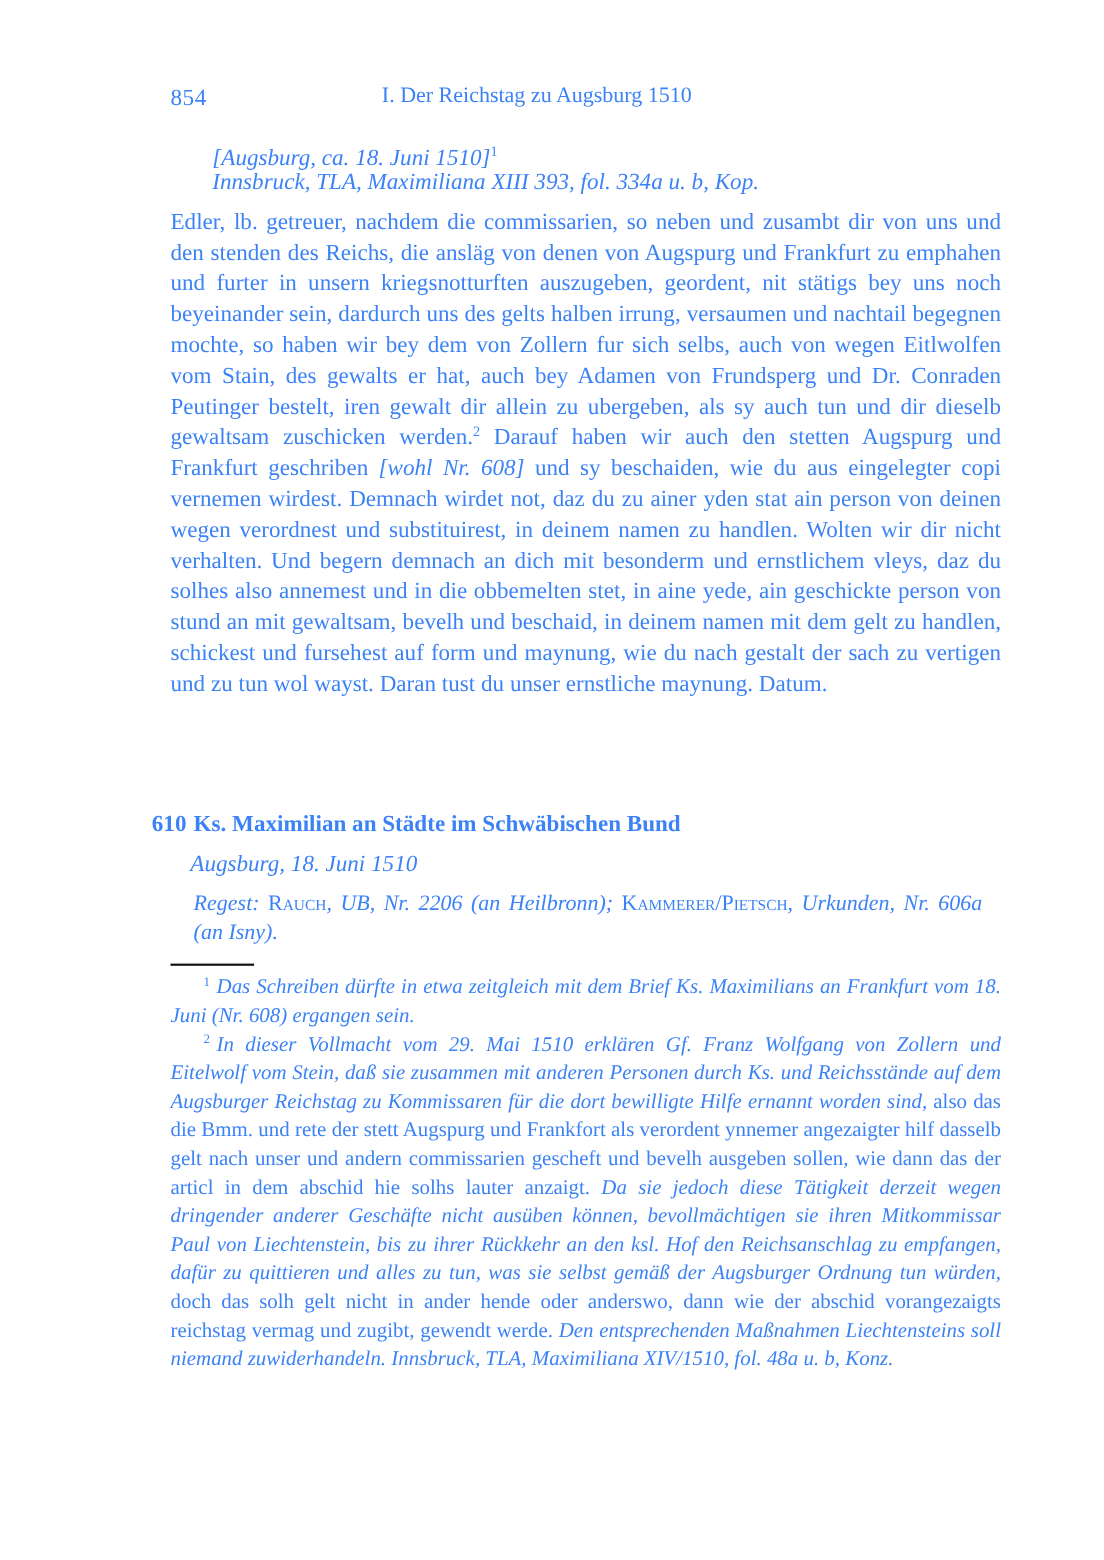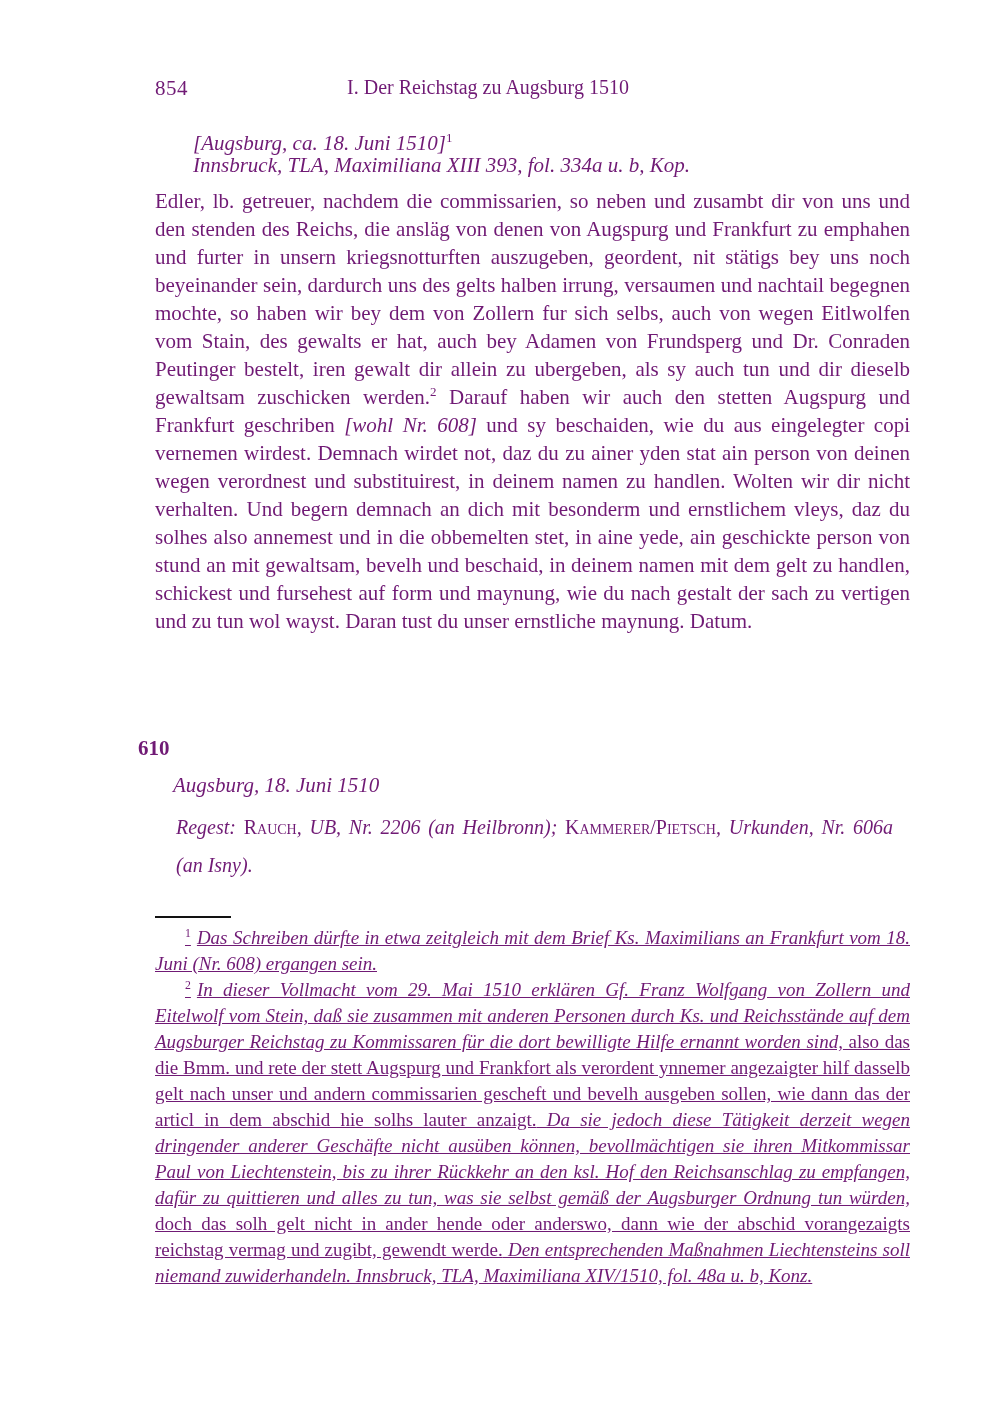--- a/index.html
+++ b/index.html
@@ -1,42 +1,42 @@
 <!DOCTYPE html>
 <html><head>
 <meta charset="utf-8">
 <style>
   html,body{margin:0;padding:0;background:#e8e8e8;}
   .page{
     position:relative;width:1004px;height:1418px;background:#ffffff;
-    font-family:"Liberation Serif","DejaVu Serif",serif;color:#701a75;
+    font-family:"Liberation Serif","DejaVu Serif",serif;color:#3b82f6;
     overflow:hidden;margin:0 auto;
   }
   .running-head{position:absolute;top:76px;left:0;width:1004px;height:28px;}
   .page-number{position:absolute;left:155px;top:0;font-size:21px;letter-spacing:.5px;}
   .running-title{position:absolute;left:0;width:976px;text-align:center;font-size:20px;}
   .dateline-609{position:absolute;top:120px;left:193px;font-size:21px;font-style:italic;margin-top:11px;}
   .source-609{position:absolute;top:153px;left:193px;font-size:21px;font-style:italic;text-align:center;}
   .body-609{
     position:absolute;top:187px;left:155px;width:755px;
     font-size:21px;line-height:28px;text-align:justify;
   }
   .body-609 .it{font-style:italic;}
   sup.fnref{font-size:0.62em;vertical-align:super;line-height:0;font-style:normal;}
   .entry-610{position:absolute;top:735px;left:138px;width:755px;}
   .entry-610 .head{display:flex;font-weight:bold;font-size:21px;line-height:26px;}
   .entry-610 .num{flex:0 0 38px;}
   .entry-610 .dateline{margin:12px 0 0 35px;font-size:21px;font-style:italic;}
   .entry-610 .regest{
-    margin:10px 0 0 38px;font-size:20px;line-height:38px;text-align:justify;
+    margin:10px 0 0 38px;font-size:20px;line-height:27px;text-align:justify;
   }
   .sc{font-variant:small-caps;font-style:normal;}
   .it{font-style:italic;}
   .rm{font-style:normal;}
-  .footnotes{position:absolute;top:916px;left:155px;width:755px;font-size:19px;line-height:26px;text-decoration:underline;}
+  .footnotes{position:absolute;top:876px;left:155px;width:755px;font-size:19px;line-height:26px;}
   .fn-rule{width:76px;height:0;border-top:2px solid #121212;margin:0 0 7px 0;}
   p.fn{margin:0;text-indent:30px;text-align:justify;}
   p.fn .marker{font-size:0.62em;vertical-align:super;line-height:0;font-style:normal;padding-right:6px;}
 </style>
 </head>
 <body>
 
 <div class="page">
 
   <div class="running-head">
@@ -46,20 +46,21 @@
 
   <div class="dateline-609"><span>[Augsburg, ca. 18. Juni 1510]</span><sup class="fnref">1</sup></div>
 
   <div class="source-609">Innsbruck, TLA, Maximiliana XIII 393, fol. 334a u. b, Kop.</div>
 
   <div class="body-609"><span>Edler, lb. getreuer, nachdem die commissarien, so neben und zusambt dir von uns und den stenden des Reichs, die ansläg von denen von Augspurg und Frankfurt zu emphahen und furter in unsern kriegsnotturften auszugeben, geordent, nit stätigs bey uns noch beyeinander sein, dardurch uns des gelts halben irrung, versaumen und nachtail begegnen mochte, so haben wir bey dem von Zollern fur sich selbs, auch von wegen Eitlwolfen vom Stain, des gewalts er hat, auch bey Adamen von Frundsperg und Dr. Conraden Peutinger bestelt, iren gewalt dir allein zu ubergeben, als sy auch tun und dir dieselb gewaltsam zuschicken werden.</span><sup class="fnref">2</sup><span> Darauf haben wir auch den stetten Augspurg und Frankfurt geschriben </span><span class="it">[wohl Nr. 608]</span><span> und sy beschaiden, wie du aus eingelegter copi vernemen wirdest. Demnach wirdet not, daz du zu ainer yden stat ain person von deinen wegen verordnest und substituirest, in deinem namen zu handlen. Wolten wir dir nicht verhalten. Und begern demnach an dich mit besonderm und ernstlichem vleys, daz du solhes also annemest und in die obbemelten stet, in aine yede, ain geschickte person von stund an mit gewaltsam, bevelh und beschaid, in deinem namen mit dem gelt zu handlen, schickest und fursehest auf form und maynung, wie du nach gestalt der sach zu vertigen und zu tun wol wayst. Daran tust du unser ernstliche maynung. Datum.</span></div>
 
   <div class="entry-610">
     <div class="head">
       <span class="num">610</span>
+      <span>Ks. Maximilian an Städte im Schwäbischen Bund</span>
     </div>
     <div class="dateline">Augsburg, 18. Juni 1510</div>
     <div class="regest"><span class="it">Regest:</span><span> </span><span class="sc">Rauch</span><span class="it">, UB, Nr. 2206 (an Heilbronn); </span><span class="sc">Kammerer/Pietsch</span><span class="it">, Urkunden, Nr. 606a (an Isny).</span></div>
   </div>
 
   <div class="footnotes">
     <div class="fn-rule"></div>
 
     <p class="fn"><sup class="marker">1</sup><span class="it">Das Schreiben dürfte in etwa zeitgleich mit dem Brief Ks. Maximilians an Frankfurt vom 18. Juni (Nr. 608) ergangen sein.</span></p>
 

